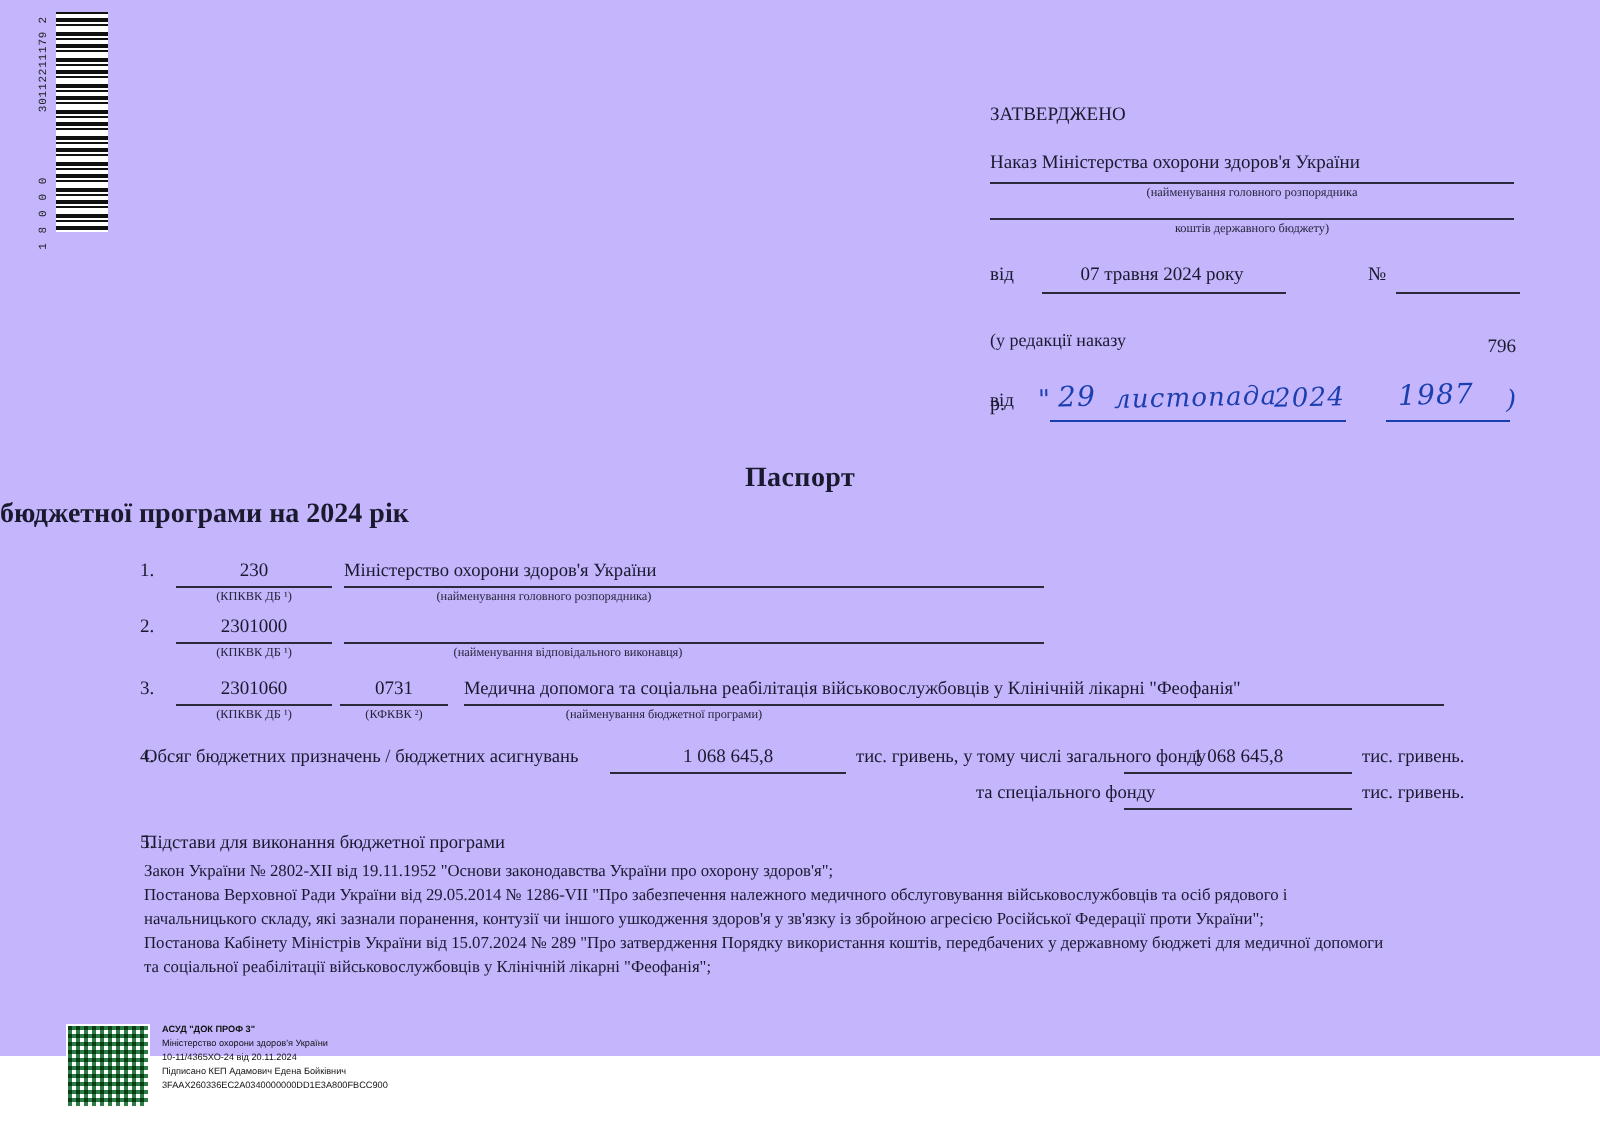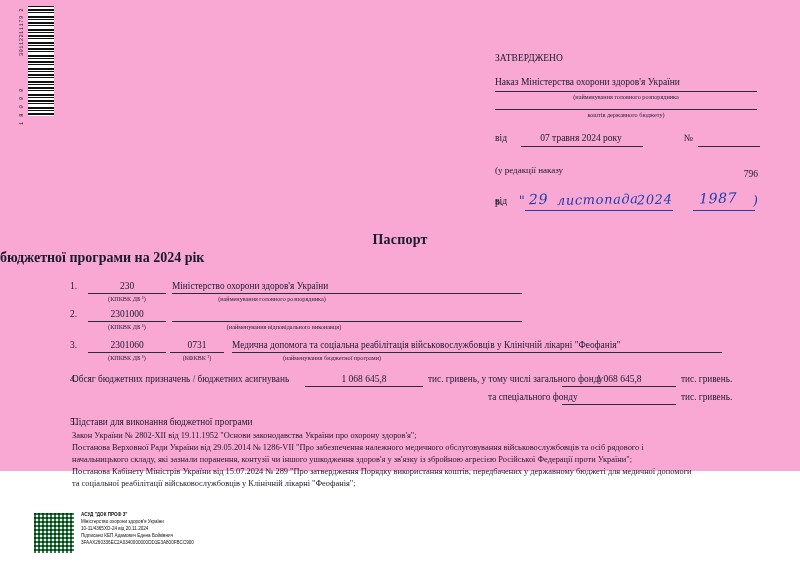--- a/index.html
+++ b/index.html
@@ -10,22 +10,22 @@
   body {
     width: 800px;
     height: 568px;
     overflow: hidden;
     font-family: "Liberation Serif", serif;
     color: #1a1a2e;
   }
   .page {
     position: relative;
     width: 800px;
-    height: 471px;
-    background: #f9a8d4;
+    height: 528px;
+    background: #c4b5fd;
   }
 
   
   .barcode-wrap {
     position: absolute;
     left: 18px;
     top: 6px;
     width: 46px;
     height: 120px;
   }

